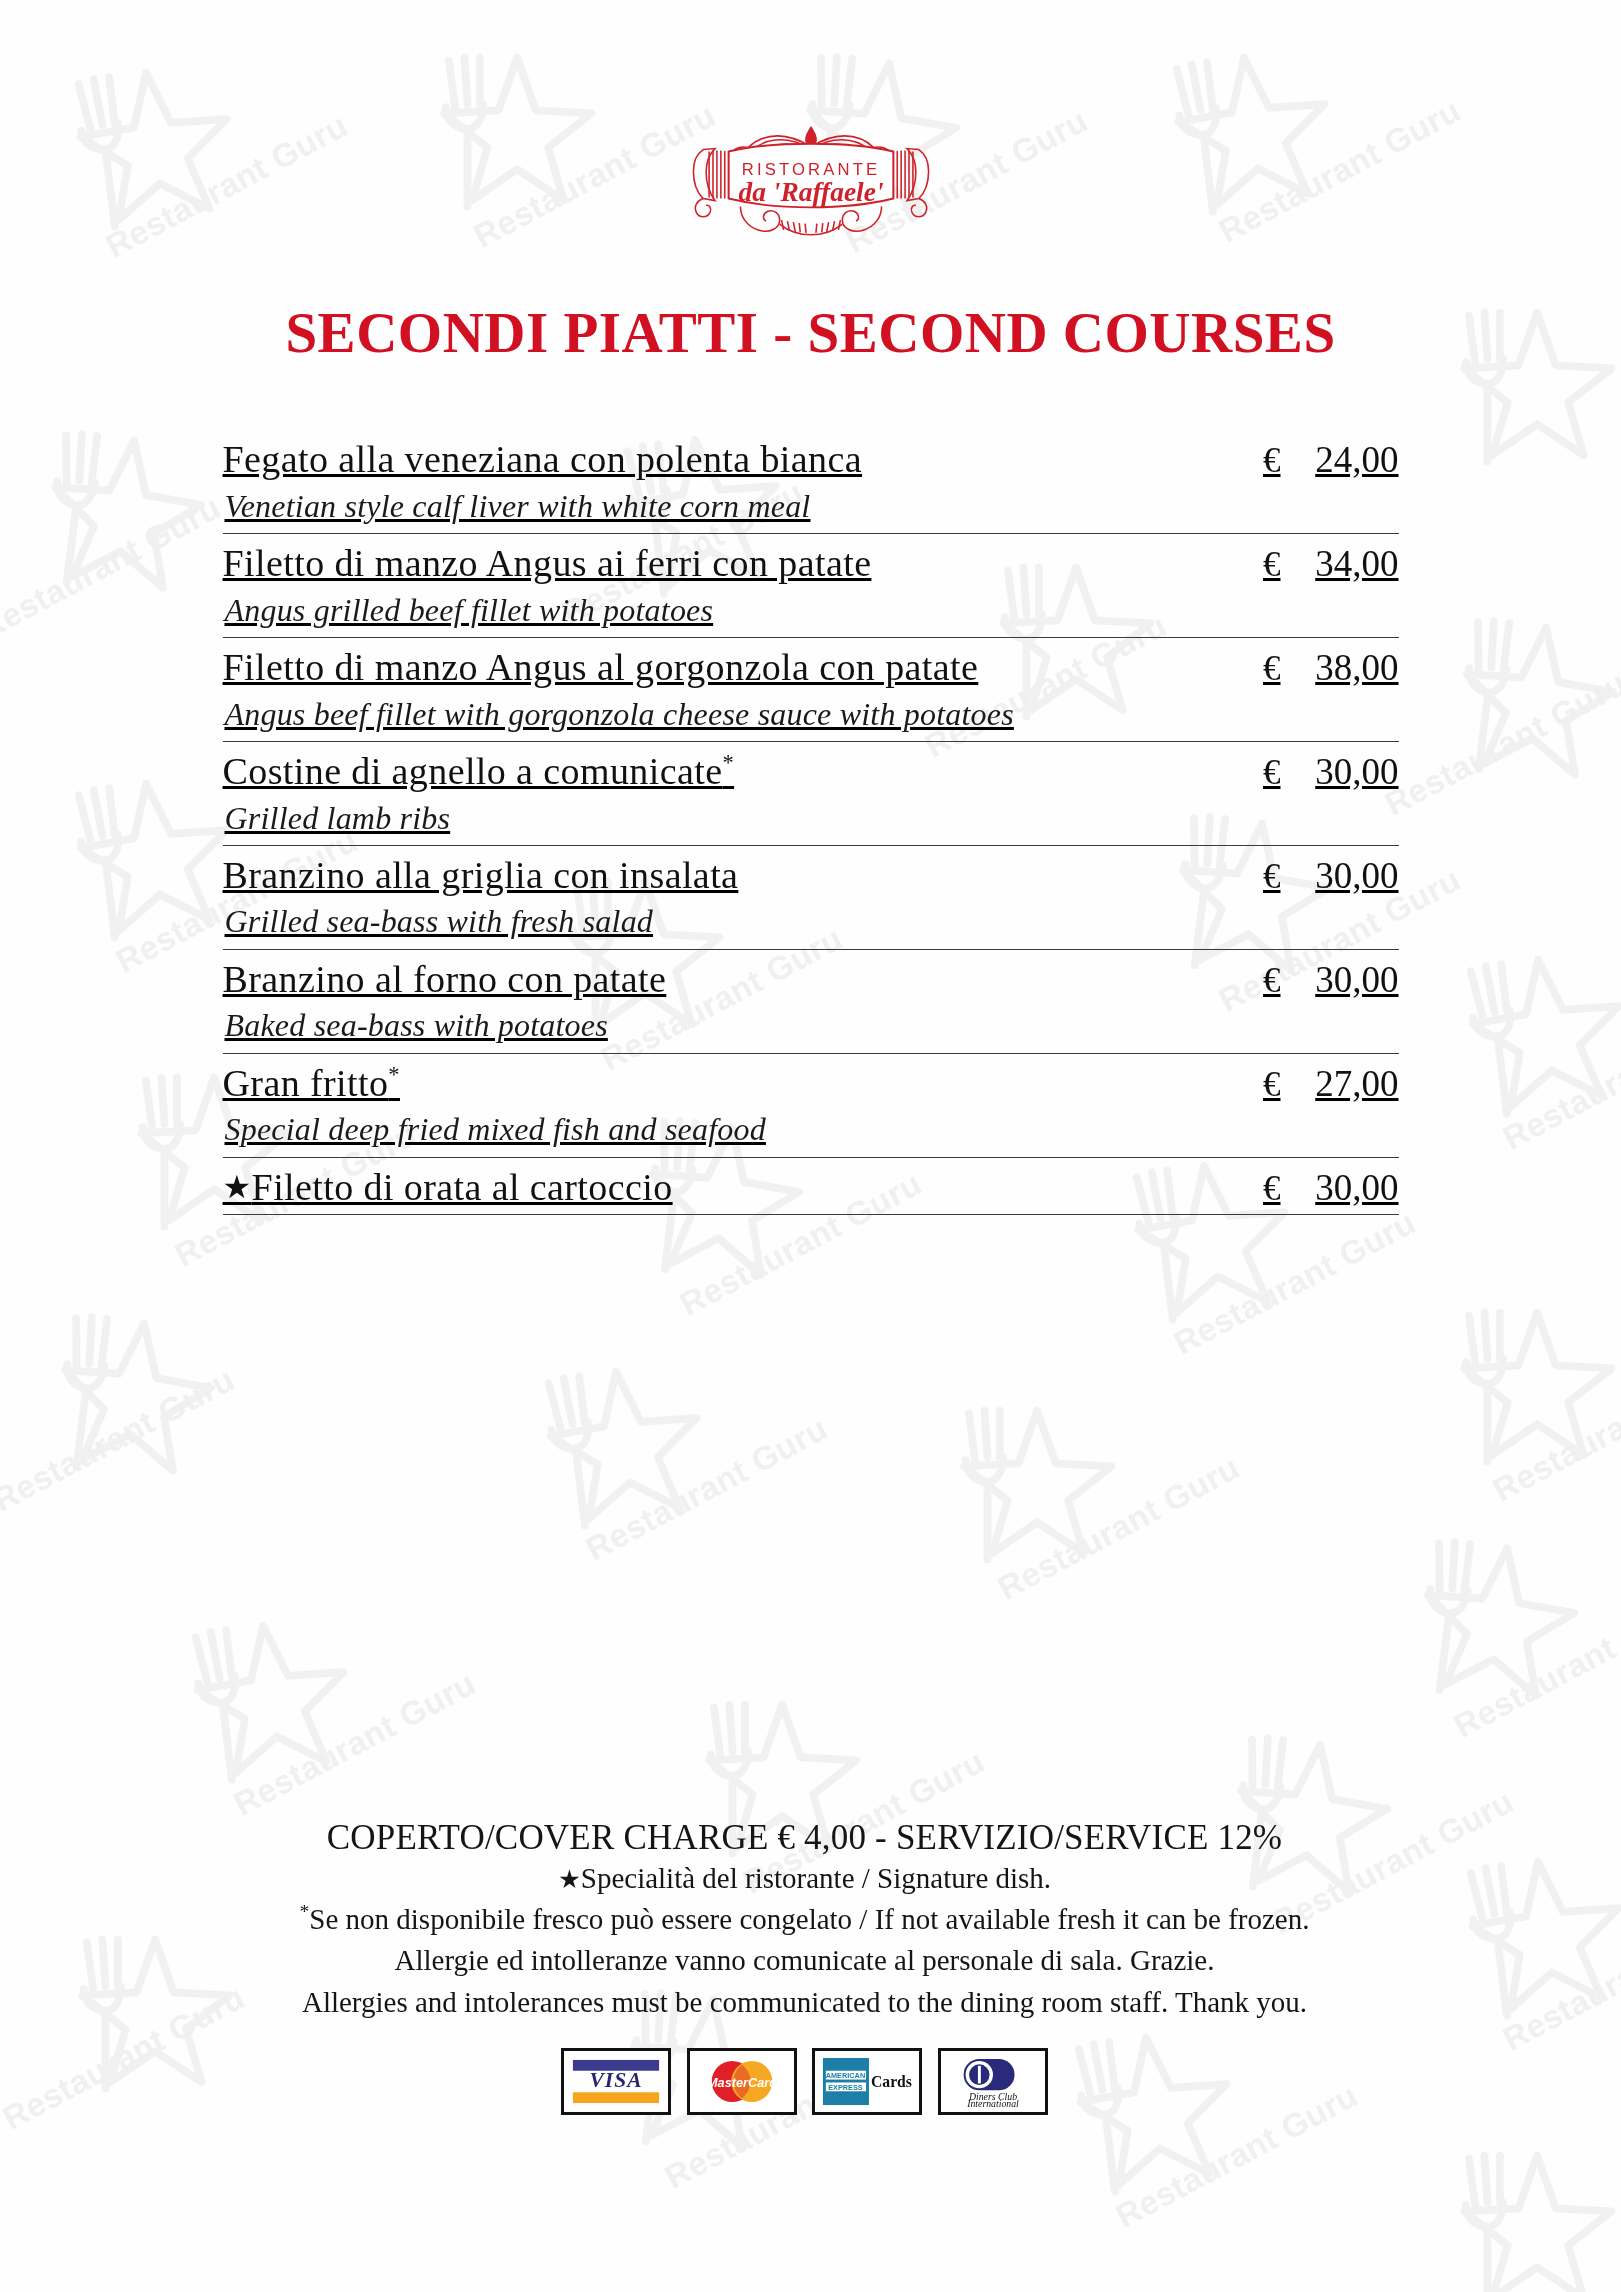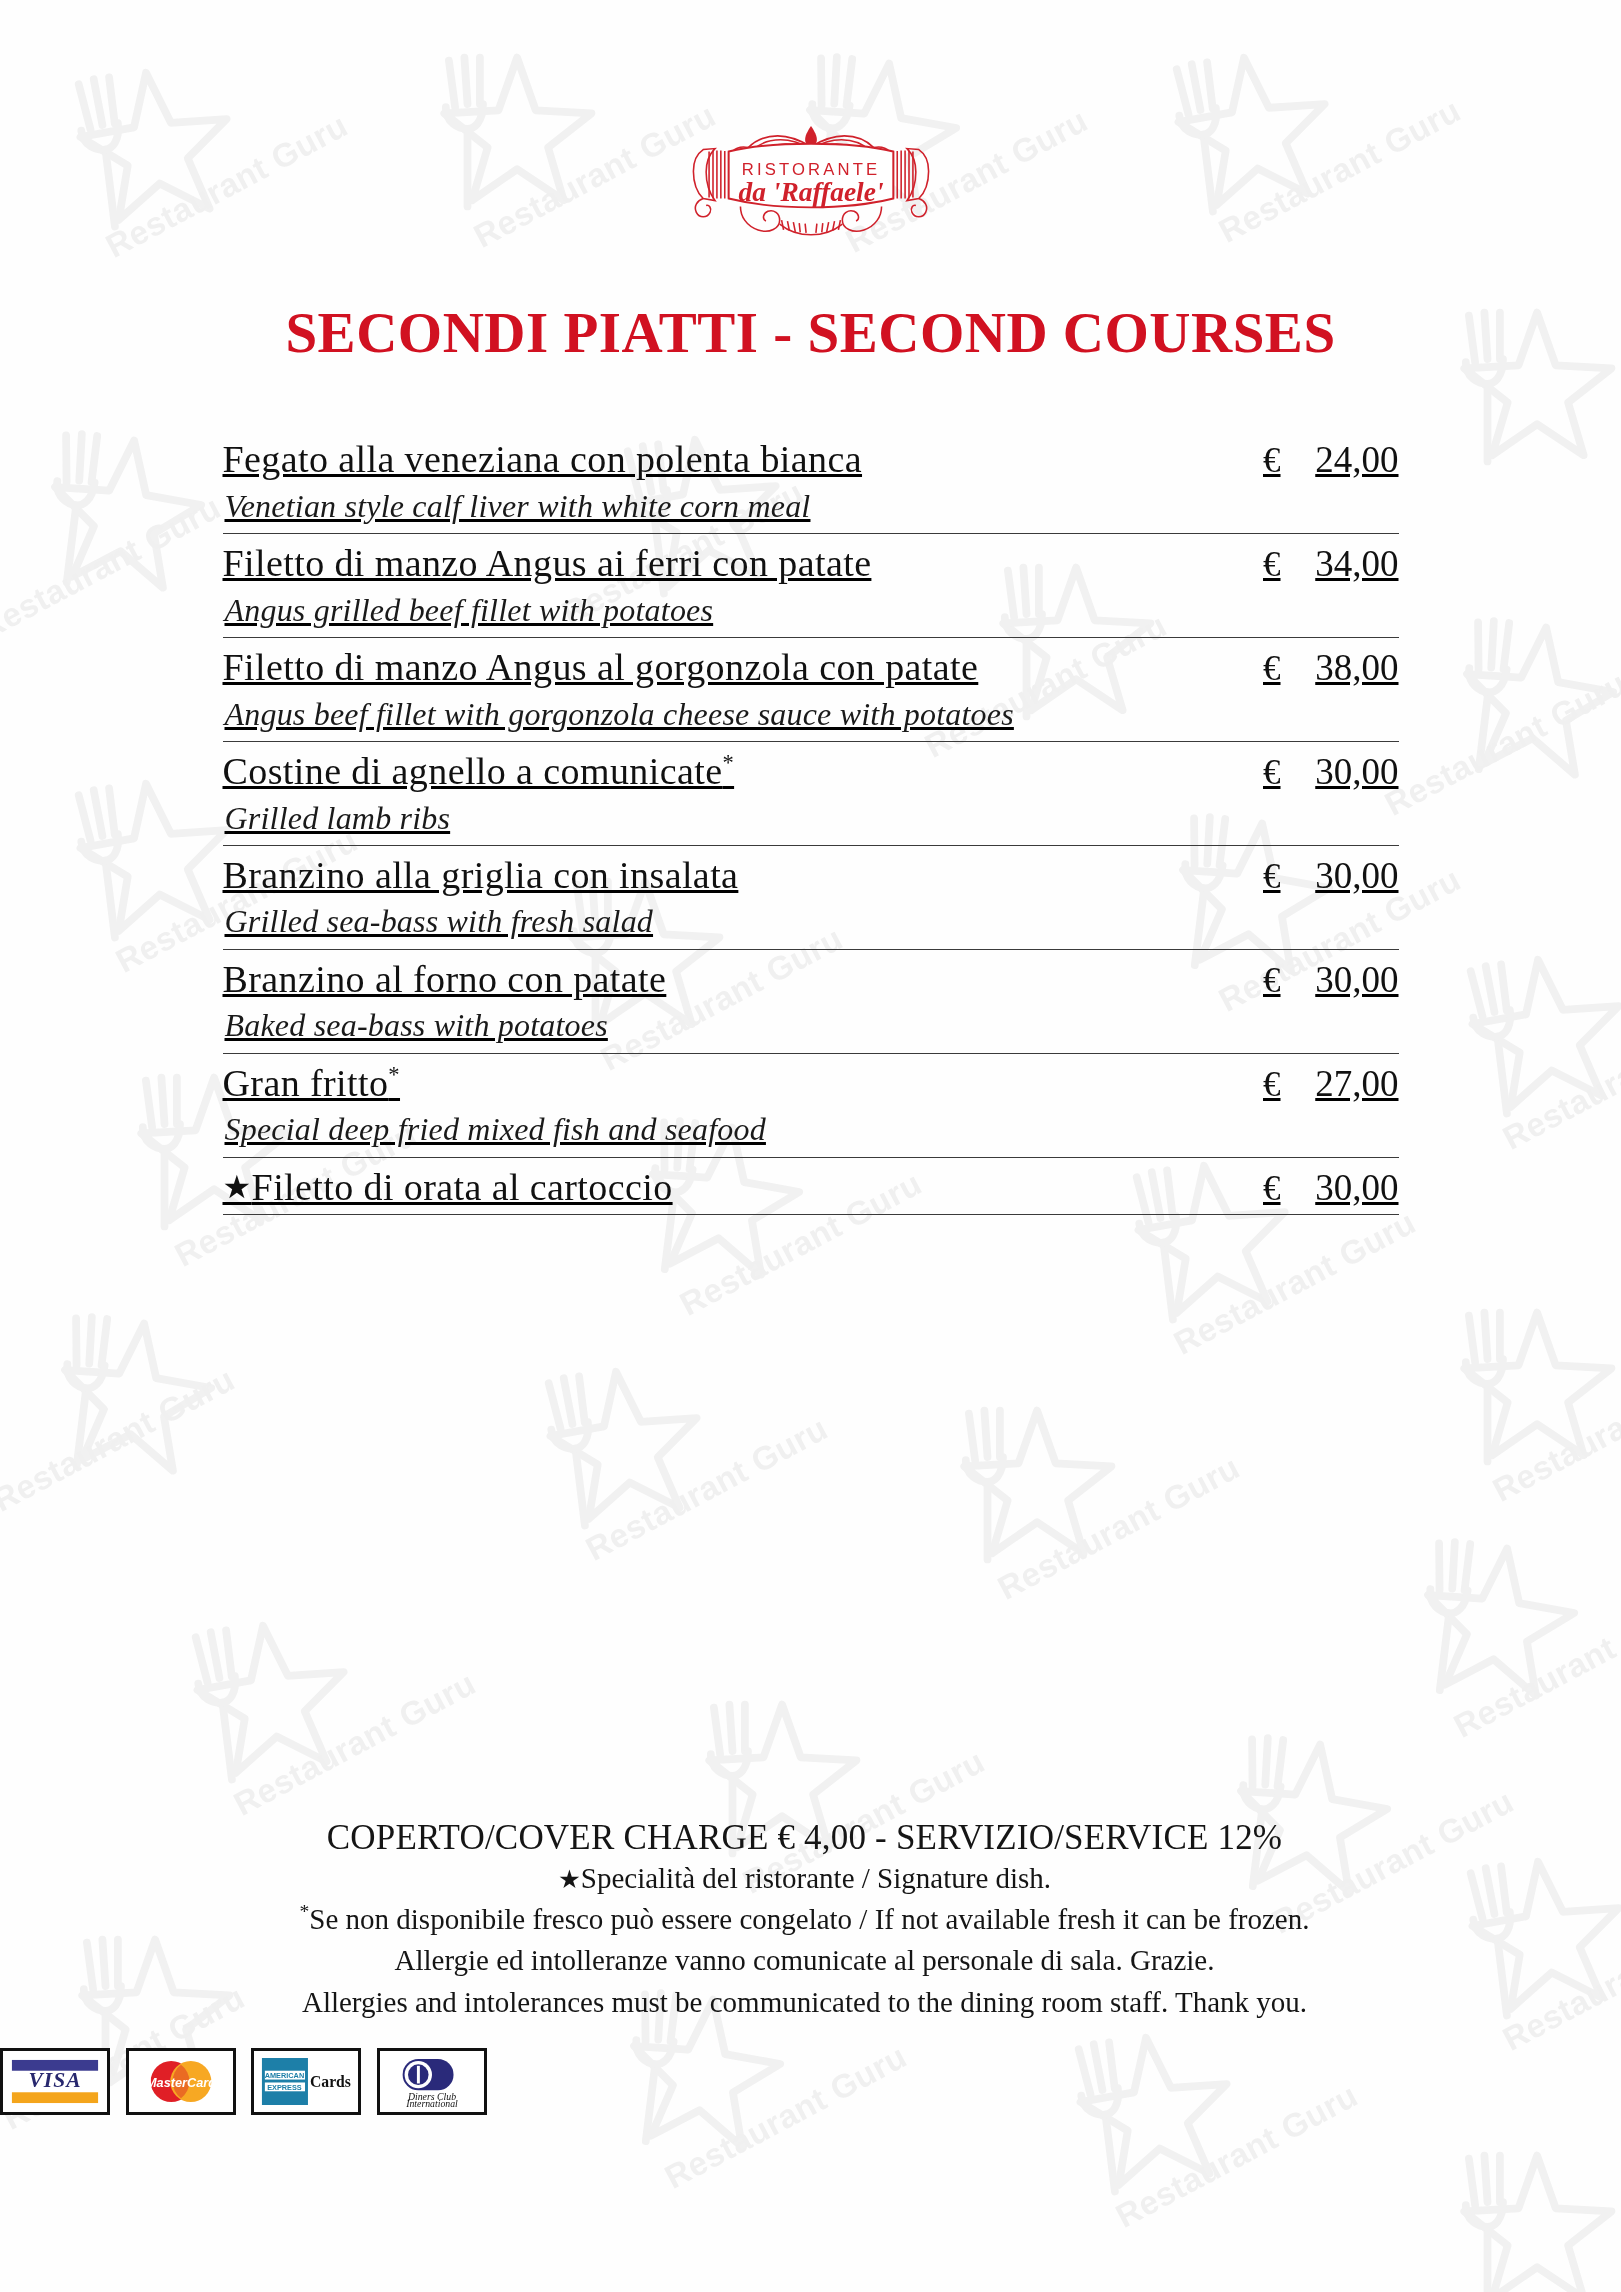--- a/index.html
+++ b/index.html
@@ -158,20 +158,21 @@
     font-size: 19.6px;
     vertical-align: super;
     line-height: 0;
   }
   .footer-note .star-prefix { font-size: 25.5px; }
 
   
   #payments {
     margin-top: 25.5px;
     display: flex;
+    justify-content: center;
     gap: 15.7px;
   }
   .pay-card {
     border: 3.9px solid #111111;
     background: #ffffff;
     width: 110px;
     height: 67px;
     display: flex;
     align-items: center;
     justify-content: center;

